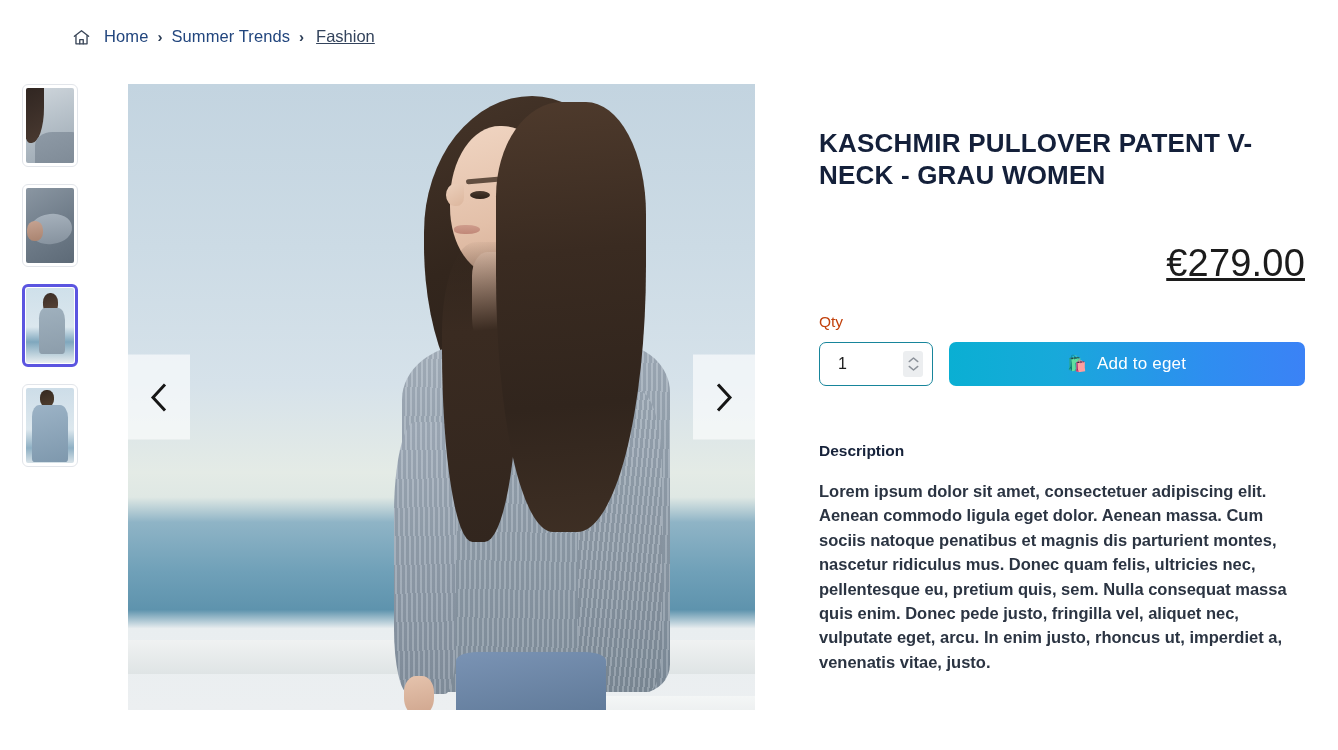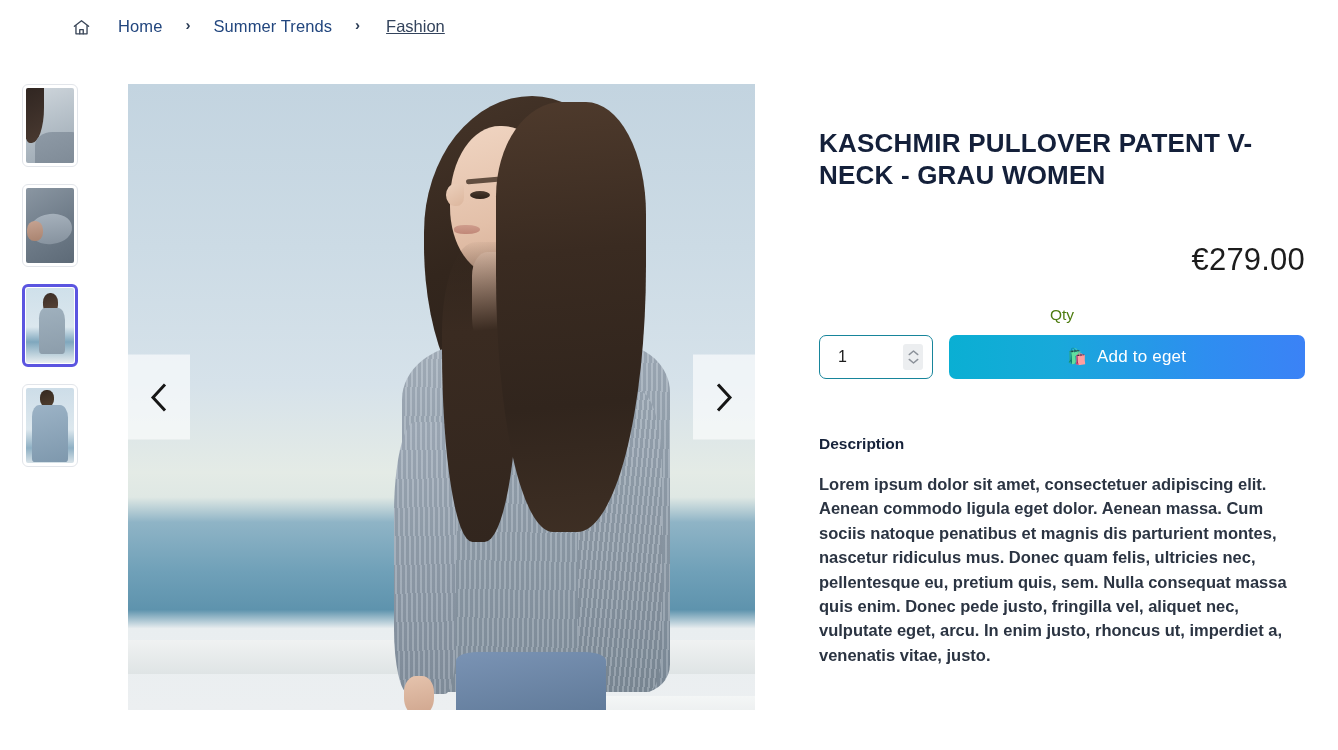--- a/index.html
+++ b/index.html
@@ -8,21 +8,22 @@
     width: 1338px;
     height: 750px;
     background: #ffffff;
     font-family: "Liberation Sans", sans-serif;
     overflow: hidden;
   }
 
   
   .breadcrumb {
     display: flex;
-    gap: 23px;
+    align-items: center;
+    gap: 9px;
     padding: 17px 0 0 72px;
     height: 56px;
     font-size: 16.5px;
   }
   .home-icon {
     display: inline-block;
     width: 19px;
     height: 19px;
     margin-right: 4px;
     position: relative;
@@ -369,29 +370,29 @@
     font-weight: 700;
     color: #14203a;
     letter-spacing: .2px;
     text-transform: uppercase;
   }
   .price-row {
     text-align: right;
     margin-top: 50px;
   }
   .price {
-    font-size: 31px;
+    font-size: 38px;
     color: #1c1c1c;
     letter-spacing: .2px;
+    text-decoration: underline;
   }
   .qty-label {
     margin-top: 28px;
     font-size: 15.5px;
-    color: #4d7c0f;
-    text-align: center;
+    color: #c2410c;
   }
   .buy-row {
     display: flex;
     align-items: center;
     gap: 16px;
     margin-top: 11px;
   }
   .qty-box {
     width: 114px;
     height: 44px;

